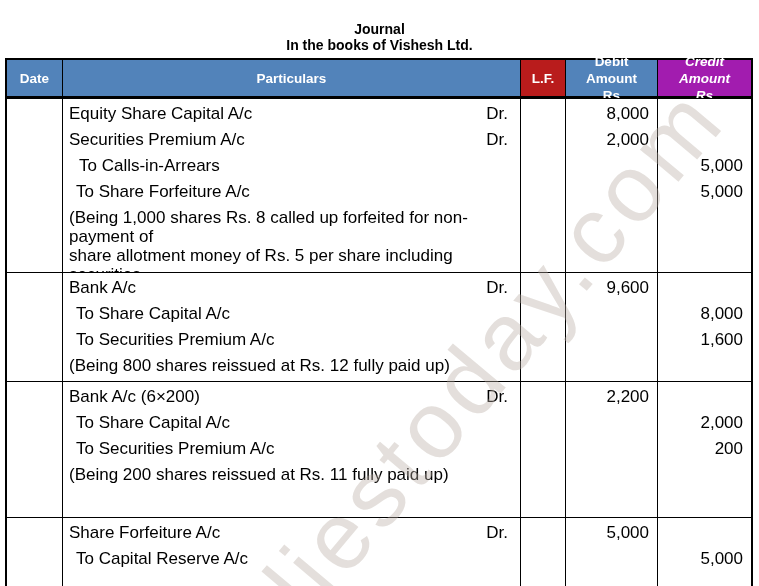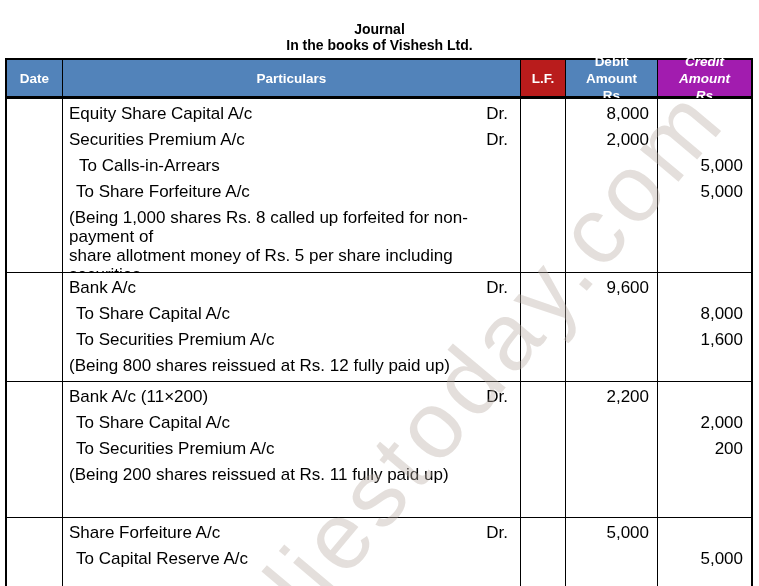--- a/index.html
+++ b/index.html
@@ -159,21 +159,21 @@
         <div class="amt-line"></div>
       </div>
       <div class="cell bh1 sep pt">
         <div class="amt-line"></div>
         <div class="amt-line">8,000</div>
         <div class="amt-line">1,600</div>
       </div>
       <div class="cell cr bh2 sep pt"></div>
       <div class="cell cr bh2 sep pt">
         <div class="entry-line">
-          <div class="" style="display: inline;">Bank A/c (11×200)</div>
+          <div class="" style="display: inline;">Bank A/c (6×200)</div>
           <div class="dr">Dr.</div>
         </div>
         <div class="entry-line ind1">
           <div class="" style="display: inline;">To Share Capital A/c</div>
         </div>
         <div class="entry-line ind1">
           <div class="" style="display: inline;">To Securities Premium A/c</div>
         </div>
         <div class="narration">(Being 200 shares reissued at Rs. 11 fully paid up)</div>
         <div class="spacer"></div>

